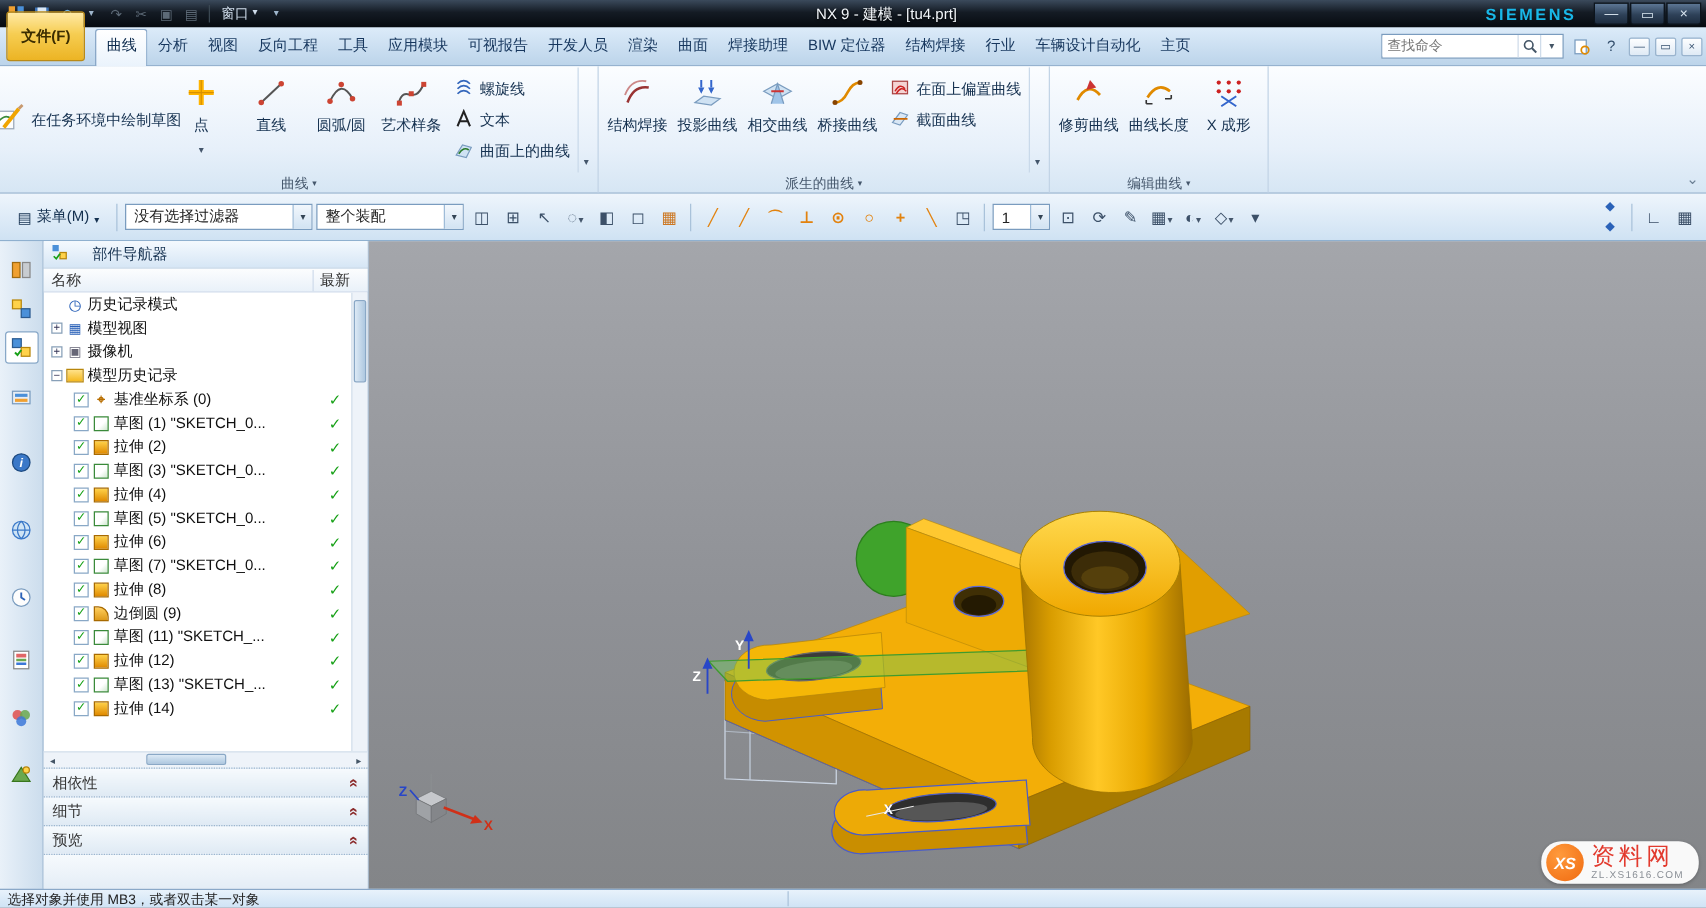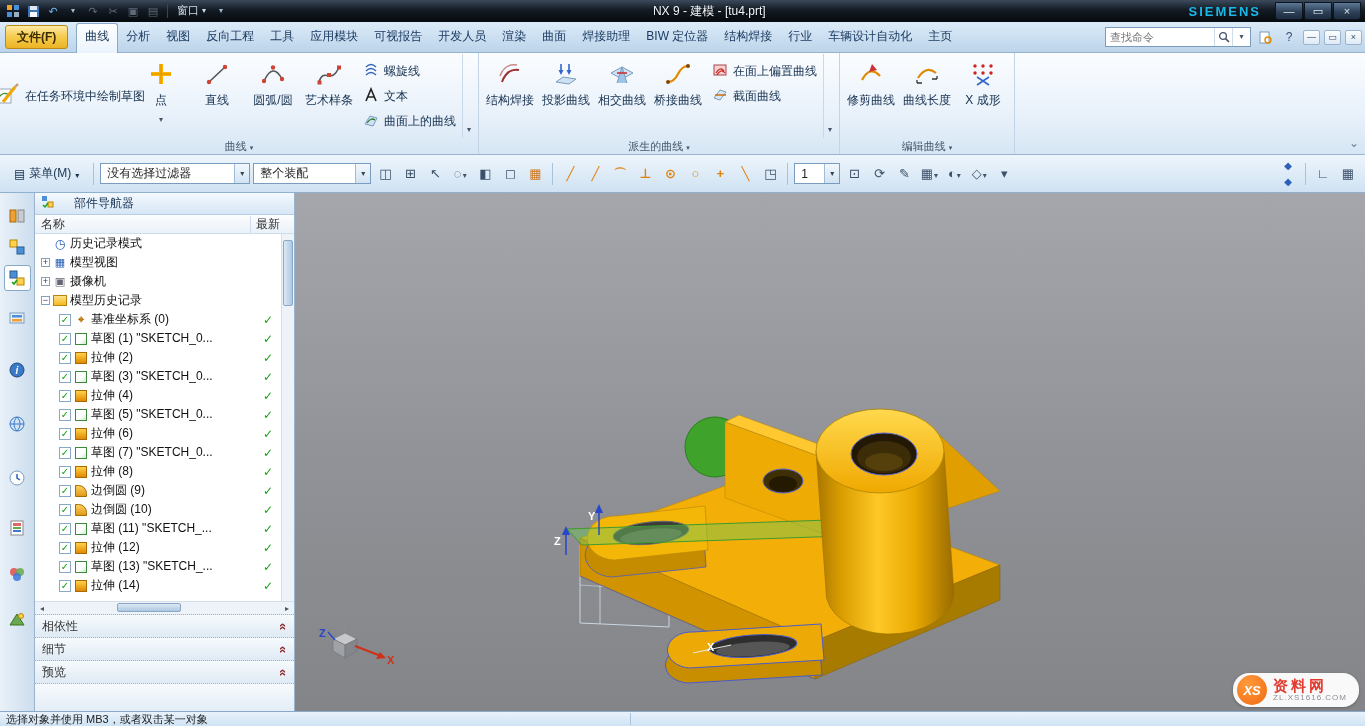--- a/index.html
+++ b/index.html
@@ -17,21 +17,21 @@
 .qsep{width:1px;height:14px;background:#3a4752;margin:0 3px}
 .qwin{display:flex;gap:3px;color:#cfdcea;font-size:11px;padding:0 4px;height:17px;border-radius:3px}
 .dd::after{content:"▾";font-size:8px;line-height:1}
 .title{flex:1;text-align:center;color:#f2f6fa;font-size:12px;text-shadow:0 1px 2px #000}
 .brand{color:#19b8e8;font-weight:bold;letter-spacing:2px;font-size:13px;margin-right:14px}
 .winctrl{display:flex;gap:1px}
 .wbtn{width:28px;height:18px;display:flex;align-items:center;justify-content:center;color:#dce8f2;font-size:11px;background:linear-gradient(#5d7795,#2e4158 55%,#1d2c3f);border:1px solid #0c141d;border-radius:0 0 3px 3px}
 
 
 .tabrow{position:absolute;left:0;top:22px;width:100%;height:31px;background:linear-gradient(#dcebf9,#bcd4ea);border-bottom:1px solid #96b2cf;display:flex;align-items:flex-end;padding:0 3px}
-.filebtn{height:24px;margin:0 8px 3px 2px;padding:0 11px;background:linear-gradient(#ffeaa6,#f6cd52 45%,#ecb424);border:1px solid #b98a18;border-radius:3px;font-weight:bold;font-size:12px;color:#3a2c00;font-family:inherit}
+.filebtn{height:40px;margin:0 8px 3px 2px;padding:0 11px;background:linear-gradient(#ffeaa6,#f6cd52 45%,#ecb424);border:1px solid #b98a18;border-radius:3px;font-weight:bold;font-size:12px;color:#3a2c00;font-family:inherit}
 .tab{padding:4px 8px 7px;font-size:12px;color:#17375e;white-space:nowrap}
 .tab.active{background:linear-gradient(#ffffff,#eaf3fc);border:1px solid #8aa8c8;border-bottom:none;border-radius:3px 3px 0 0;padding-bottom:8px;margin-bottom:-1px;color:#0c2a4d}
 .tabright{margin-left:auto;display:flex;align-items:center;gap:4px;padding-bottom:5px}
 .searchbox{display:flex;align-items:center;height:20px;background:#fff;border:1px solid #7a9cbf}
 .searchbox input{width:108px;height:16px;border:none;outline:none;font-size:11px;padding:0 4px;font-family:inherit;color:#444}
 .sbtn{width:18px;height:18px;display:flex;align-items:center;justify-content:center;border-left:1px solid #cfdcea;color:#456}
 .mbtn{width:20px;height:20px;display:flex;align-items:center;justify-content:center;color:#35506e;font-size:12px;border-radius:2px}
 .mdi{width:17px;height:15px;display:flex;align-items:center;justify-content:center;font-size:9px;color:#35506e;background:linear-gradient(#fdfeff,#dfeaf5);border:1px solid #9ab4ce;border-radius:2px}
 
 
@@ -109,21 +109,21 @@
 .chev{margin-left:auto}
 .chev::after{content:"«";display:inline-block;transform:rotate(90deg);color:#8b2b2b;font-weight:bold;font-size:13px}
 .navfill{flex:none;height:28px;background:linear-gradient(#f6fafd,#e4edf6);border-top:1px dotted #9ab4ce}
 
 
 .viewport{flex:1;position:relative;background:linear-gradient(#a4a6ab,#8f9196 55%,#838588);overflow:hidden}
 .viewport svg{display:block}
 .watermark{position:absolute;right:6px;bottom:4px;display:flex;align-items:center;gap:6px;background:rgba(255,255,255,.95);border-radius:16px;padding:2px 12px 2px 4px;box-shadow:0 1px 3px rgba(0,0,0,.25)}
 .wbadge{width:30px;height:30px;border-radius:50%;background:radial-gradient(circle at 35% 30%,#ff9a3c,#f06a10);color:#fff;font-weight:bold;font-style:italic;display:flex;align-items:center;justify-content:center;font-size:13px;flex:none}
 .wtext{display:flex;flex-direction:column;line-height:1.05}
-.wname{color:#e23a2e;font-size:15px;font-weight:bold;letter-spacing:3px}
+.wname{color:#e23a2e;font-size:19px;font-weight:normal;letter-spacing:3px}
 .wurl{color:#8a8f96;font-size:8px;letter-spacing:1px}
 
 
 .statusbar{position:absolute;left:0;bottom:0;width:100%;height:15px;background:linear-gradient(#e8f2fb,#cfe3f5);border-top:1px solid #8aa8c8;display:flex;align-items:center;font-size:11px;color:#222}
 .statusbar .msg{padding-left:6px}
 .sbsep{position:absolute;left:630px;top:1px;bottom:1px;width:1px;background:#aac2da}
 </style>
 </head>
 <body>
 
@@ -616,26 +616,20 @@
               <span class="tstat"></span>
             </div>
           <div class="trow child">
               <span class="cbx"></span>
               <span class="ti blend"></span>
               <span class="tlabel">边倒圆 (9)</span>
               <span class="tstat"></span>
             </div>
           <div class="trow child">
               <span class="cbx"></span>
-              <span class="ti blend"></span>
-              <span class="tlabel">边倒圆 (10)</span>
-              <span class="tstat"></span>
-            </div>
-          <div class="trow child">
-              <span class="cbx"></span>
               <span class="ti sketch"></span>
               <span class="tlabel">草图 (11) "SKETCH_...</span>
               <span class="tstat"></span>
             </div>
           <div class="trow child">
               <span class="cbx"></span>
               <span class="ti extrude"></span>
               <span class="tlabel">拉伸 (12)</span>
               <span class="tstat"></span>
             </div>

